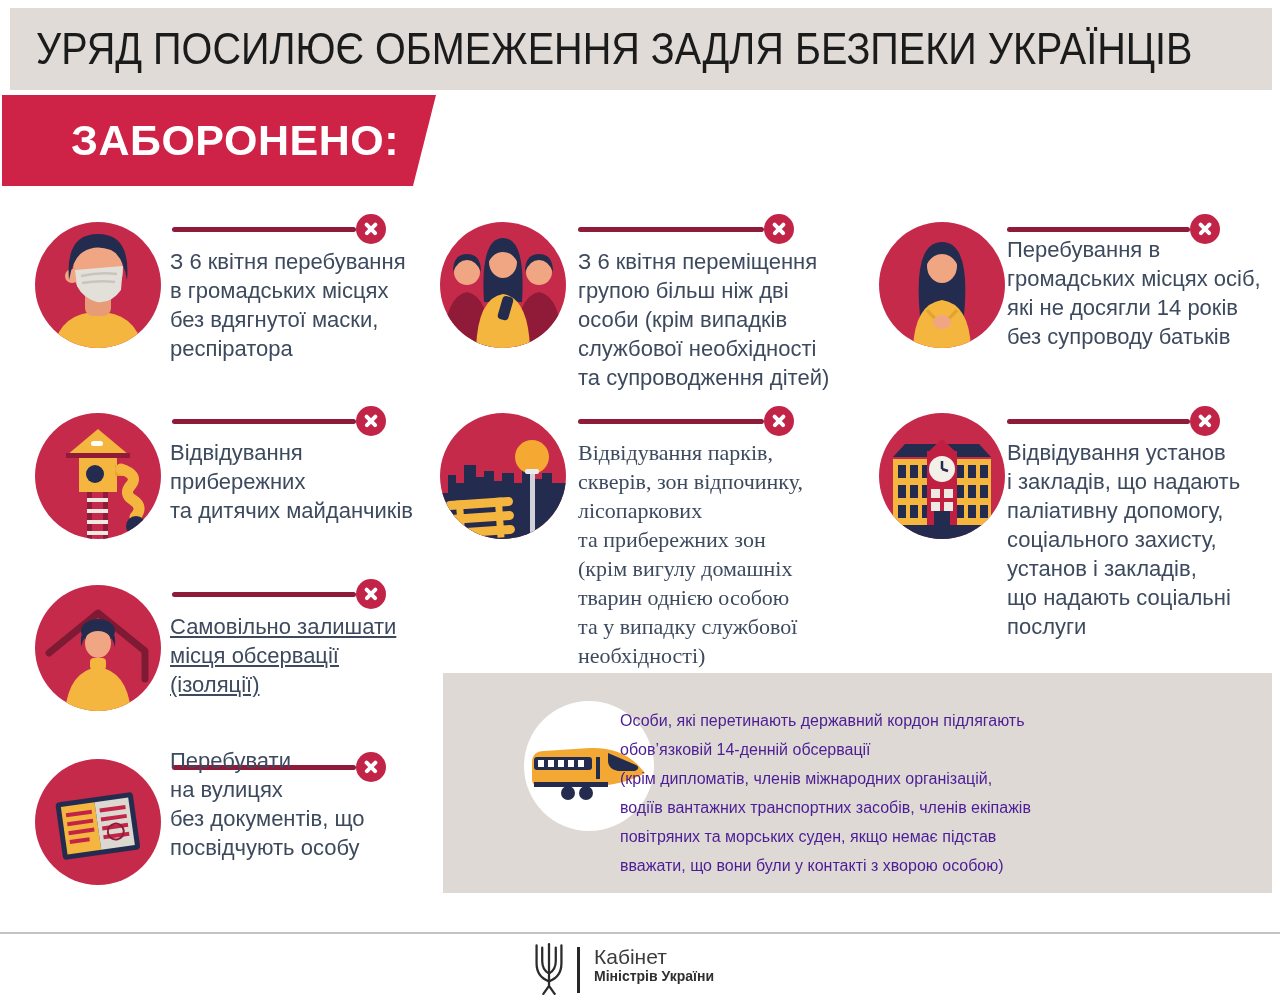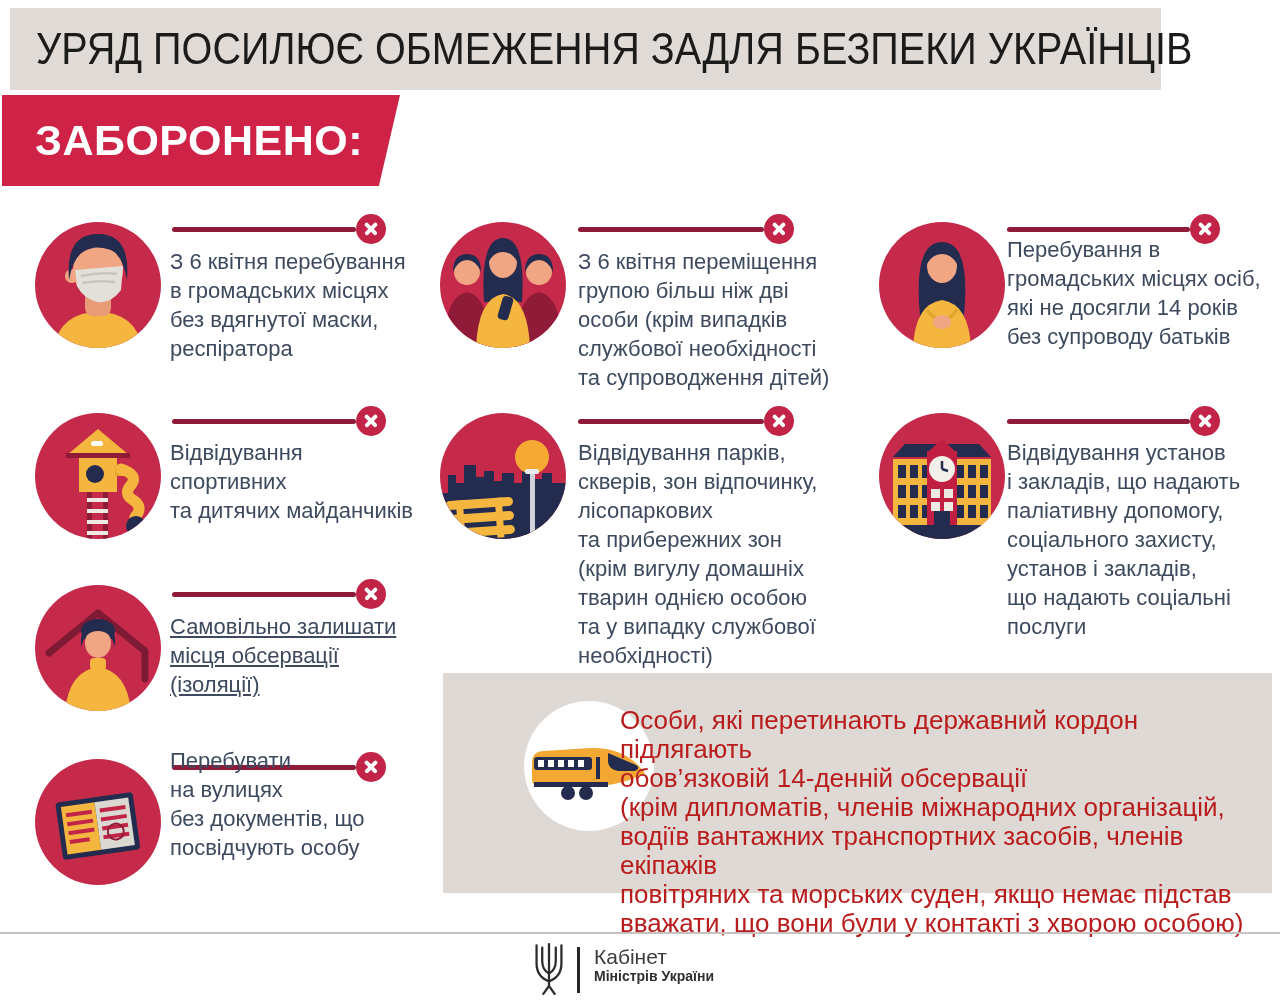--- a/index.html
+++ b/index.html
@@ -2,33 +2,34 @@
 <html><head>
 <meta charset="utf-8">
 <style>
   html,body { margin:0; padding:0; background:#ffffff; }
   .page {
     position:relative; width:1280px; height:1004px; background:#ffffff;
     overflow:hidden; font-family:"Liberation Sans", sans-serif;
   }
   
   .header-bar {
-    position:absolute; left:10px; top:8px; width:1151px; height:82px;
+    position:absolute; left:10px; top:8px; width:1262px; height:82px;
     background:#e0dbd6; display:flex; align-items:center;
   }
   .header-title {
     margin-left:26px; font-size:45px; font-weight:400; color:#1b1b1b;
     white-space:nowrap; letter-spacing:0px;
     transform:scaleX(0.88); transform-origin:left center;
   }
   
   .banner {
     position:absolute; left:2px; top:95px; width:398px; height:91px;
     background:#ce2347; display:flex; align-items:center;
     clip-path:polygon(0 0, 100% 0, 94.7% 100%, 0 100%);
+    padding-left:36px;
   }
   .banner-label {
     color:#ffffff; font-weight:700; font-size:43px; margin-left:33px; letter-spacing:0.5px;
   }
   
   .item-icon { position:absolute; width:126px; height:126px; }
   .item-icon svg { display:block; width:126px; height:126px; }
   .no-rule { position:absolute; height:5px; background:#8e1b3a; border-radius:2.5px; }
   .x-badge { position:absolute; width:30px; height:30px; border-radius:50%; background:#c22448; }
   .x-badge::before, .x-badge::after {
@@ -47,33 +48,33 @@
 
   #i1-rule{left:172px;top:227px;width:184px;} #i2-rule{left:578px;top:227px;width:186px;} #i3-rule{left:1007px;top:227px;width:183px;}
   #i4-rule{left:172px;top:419px;width:184px;} #i5-rule{left:578px;top:419px;width:186px;} #i6-rule{left:1007px;top:419px;width:183px;}
   #i7-rule{left:172px;top:592px;width:184px;} #i8-rule{left:172px;top:765px;width:184px;}
 
   #i1-badge{left:356px;top:214px;} #i2-badge{left:764px;top:214px;} #i3-badge{left:1190px;top:214px;}
   #i4-badge{left:356px;top:406px;} #i5-badge{left:764px;top:406px;} #i6-badge{left:1190px;top:406px;}
   #i7-badge{left:356px;top:579px;} #i8-badge{left:356px;top:752px;}
 
   #i1-text{left:170px;top:247px;} #i2-text{left:578px;top:247px;} #i3-text{left:1007px;top:235px;}
-  #i4-text{left:170px;top:438px;} #i5-text{left:578px;top:438px;} #i6-text{left:1007px;top:438px;}
+  #i4-text{left:170px;top:438px;} #i5-text{left:578px;top:438px;font-family:Liberation Serif, serif;} #i6-text{left:1007px;top:438px;}
   #i7-text{left:170px;top:612px;text-decoration:underline;} #i8-text{left:170px;top:746px;}
 
   
   .border-box { position:absolute; left:443px; top:673px; width:829px; height:220px; background:#ded9d4; }
   .train-circle {
     position:absolute; left:81px; top:28px; width:130px; height:130px;
     background:#ffffff; border-radius:50%;
   }
   .train-circle svg { display:block; width:130px; height:130px; }
   .border-text {
-    position:absolute; left:177px; top:33px; font-size:26px; line-height:29px;
-    color:#b91c1c; white-space:pre-line;
+    position:absolute; left:177px; top:33px; font-size:16px; line-height:29px;
+    color:#4c1d95; white-space:pre-line;
   }
   
   .footer-divider { position:absolute; left:0; top:932px; width:1280px; height:2px; background:#c6c2bf; }
   .trident { position:absolute; left:531px; top:943px; width:36px; height:52px; }
   .trident svg { display:block; width:36px; height:52px; }
   .footer-bar-sep { position:absolute; left:577px; top:947px; width:3px; height:46px; background:#262626; }
   .footer-line1 { position:absolute; left:594px; top:945px; font-size:21px; color:#3c3c3c;text-align:center; }
   .footer-line2 { position:absolute; left:594px; top:968px; font-size:14px; font-weight:700; color:#2f2f2f; }
 </style>
 </head>
@@ -200,21 +201,21 @@
           <rect x="52" y="107" width="21" height="4" fill="#efe9e4"></rect>
           <rect x="52" y="118" width="21" height="4" fill="#efe9e4"></rect>
           <path d="M86,56 q18,6 10,16 q-8,9 2,15 q11,7 2,17" fill="none" stroke="#f5b63f" stroke-width="11" stroke-linecap="round"></path>
           <circle cx="101" cy="113" r="10" fill="#232c4e"></circle>
         </g>
       </svg>
     </div>
     <div class="no-rule" id="i4-rule"></div>
     <div class="x-badge" id="i4-badge"></div>
     <div class="item-text" id="i4-text">Відвідування
-спортивних
+прибережних
 та дитячих майданчиків</div>
   </div>
 
   <div class="item">
     <div class="item-icon" id="i5-icon">
       <svg viewBox="0 0 126 126">
         <defs>
             <clipPath id="c5">
               <circle cx="63" cy="63" r="63"></circle>
             </clipPath>

